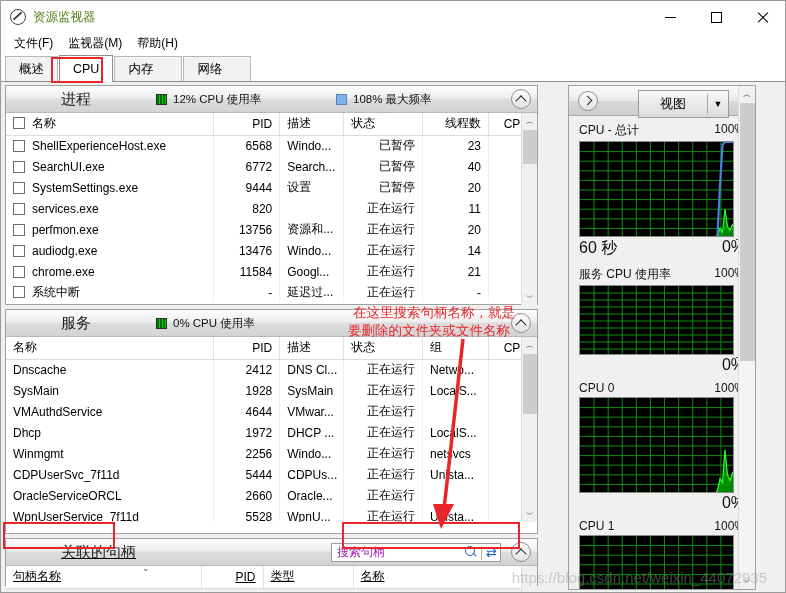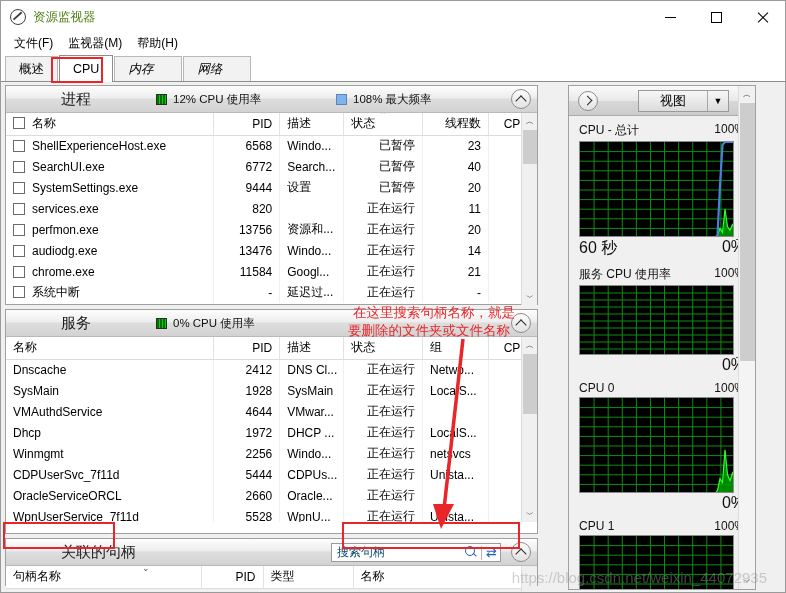--- a/index.html
+++ b/index.html
@@ -91,21 +91,21 @@
     padding: 0 13px;
     display: flex; align-items: center; justify-content: center;
     font-size: 12.5px;
     background: #f2f2f2;
     border: 1px solid #b8b8b8;
     border-bottom: none;
     margin-right: 1px;
     position: relative;
     color: #000;
   }
-  .tab.wide { padding: 0 28px 0 13px; font-style: italic; }
+  .tab.wide { padding: 0 28px 0 13px; }
   .tab.active {
     background: #ffffff;
     height: 27px;
     border-color: #8d8d8d;
     z-index: 3;
     margin-bottom: -1px;
   }
   .tab-highlight {
     position: absolute;
     border: 2px solid #e8262a;
@@ -276,21 +276,21 @@
     content: "";
     width: 6px; height: 6px;
     border-right: 1.6px solid #2a2a2a;
     border-top: 1.6px solid #2a2a2a;
     transform: rotate(45deg);
     margin-left: -2px;
   }
   .view-btn {
     position: absolute;
     right: 26px; top: 4px;
-    height: 22px; width: 91px;
+    height: 28px; width: 91px;
     background: linear-gradient(to bottom, #f7f7f7, #dcdcdc);
     border: 1px solid #9a9a9a;
     display: flex; align-items: center;
     font-size: 13px;
   }
   .view-btn .lbl { flex: 1; text-align: center; }
   .view-btn .sep { width: 1px; height: 20px; background: #a8a8a8; }
   .view-btn .arw {
     width: 20px; display: flex; align-items: center; justify-content: center;
     font-size: 9px;
@@ -328,21 +328,21 @@
   .searchbox {
     position: absolute;
     right: 36px; top: 4px;
     width: 170px; height: 19px;
     background: #fff;
     border: 1px solid #9a9a9a;
     display: flex; align-items: center;
     padding: 0 3px 0 5px;
     font-size: 12px;
   }
-  .searchbox .ph { flex: 1; color: #0c4a6e; }
+  .searchbox .ph { flex: 1; color: #a21caf; }
   .mag {
     width: 13px; height: 13px; position: relative; flex: none;
   }
   .mag::before {
     content: "";
     position: absolute; left: 1px; top: 0px;
     width: 8px; height: 8px;
     border: 1.4px solid #1f63b5;
     border-radius: 50%;
   }
@@ -674,21 +674,21 @@
           <div class="vscroll">
             <div class="arrow">︿</div>
             <div class="thumb" style="top:17px;height:60px;"></div>
             <div class="arrow bot">﹀</div>
           </div>
         </div>
       </div>
 
       <div class="splitter"></div>
 
-      <div class="panel" style="height:48px;">
+      <div class="panel" style="height:48px;text-decoration:underline;">
         <div class="panel-header">
           <span class="panel-title">关联的句柄</span>
           <div class="searchbox">
             <span class="ph">搜索句柄</span>
             <span class="mag"></span>
             <span class="vsep"></span>
             <span class="refresh-ic">⇄</span>
           </div>
           <span class="chev-btn"></span>
         </div>

